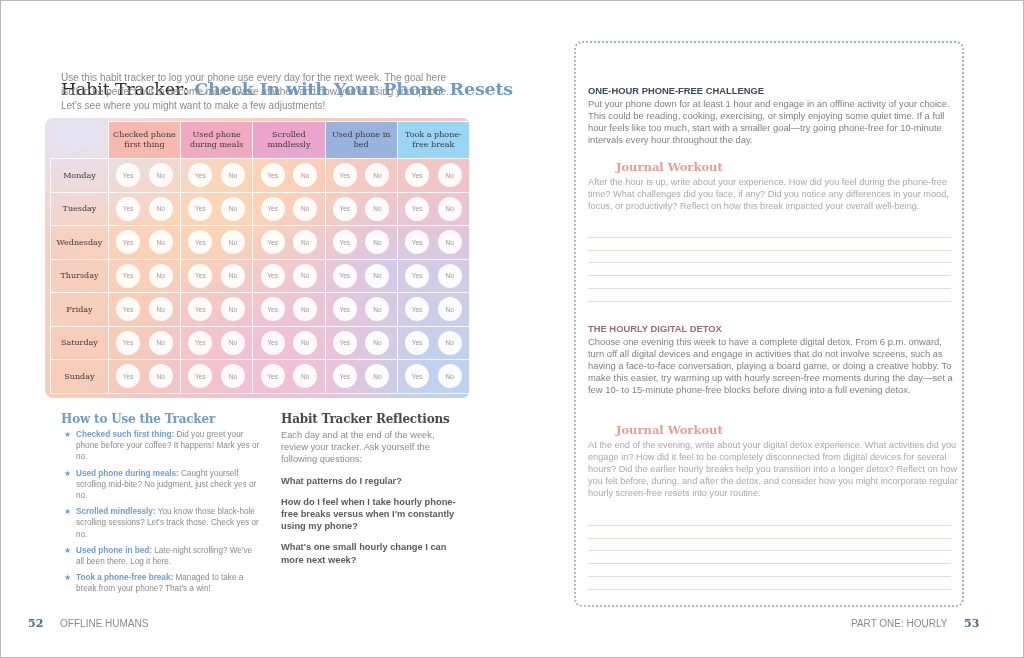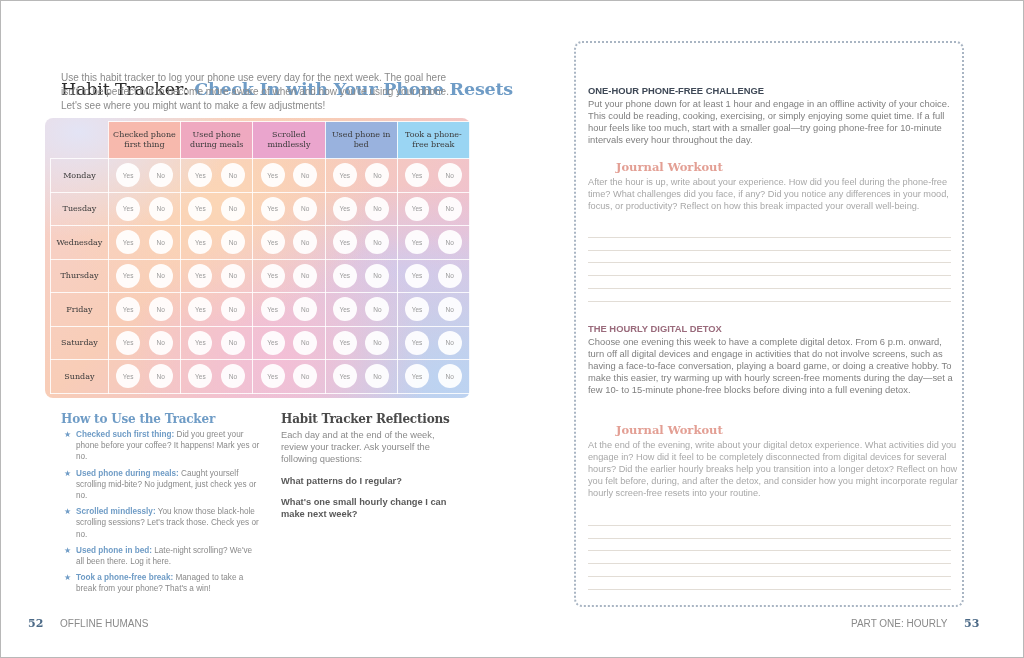--- a/index.html
+++ b/index.html
@@ -319,21 +319,22 @@
         <li><span class="star">★</span><span class="lbl">Scrolled mindlessly:</span><span> You know those black-hole scrolling sessions? Let's track those. Check yes or no.</span></li>
         <li><span class="star">★</span><span class="lbl">Used phone in bed:</span><span> Late-night scrolling? We've all been there. Log it here.</span></li>
         <li><span class="star">★</span><span class="lbl">Took a phone-free break:</span><span> Managed to take a break from your phone? That's a win!</span></li>
       </ul>
   </div>
 
   <div class="refl">
     <div class="h3 dark">Habit Tracker Reflections</div>
     <div class="desc">Each day and at the end of the week, review your tracker. Ask yourself the following questions:</div>
     <div class="q">What patterns do I regular?</div>
-    <div class="q">What's one small hourly change I can make next week?</div>
+    <div class="q">How do I feel when I take hourly phone-free breaks versus when I'm constantly using my phone?</div>
+    <div class="q">What's one small hourly change I can more next week?</div>
   </div>
 
   <div class="footer" style="left:27px;">
     <span class="pnum">52</span>
     <span style="margin-left:14px;">OFFLINE HUMANS</span>
   </div>
 </div>
 
 <div class="page right">
   <div class="box"></div>

